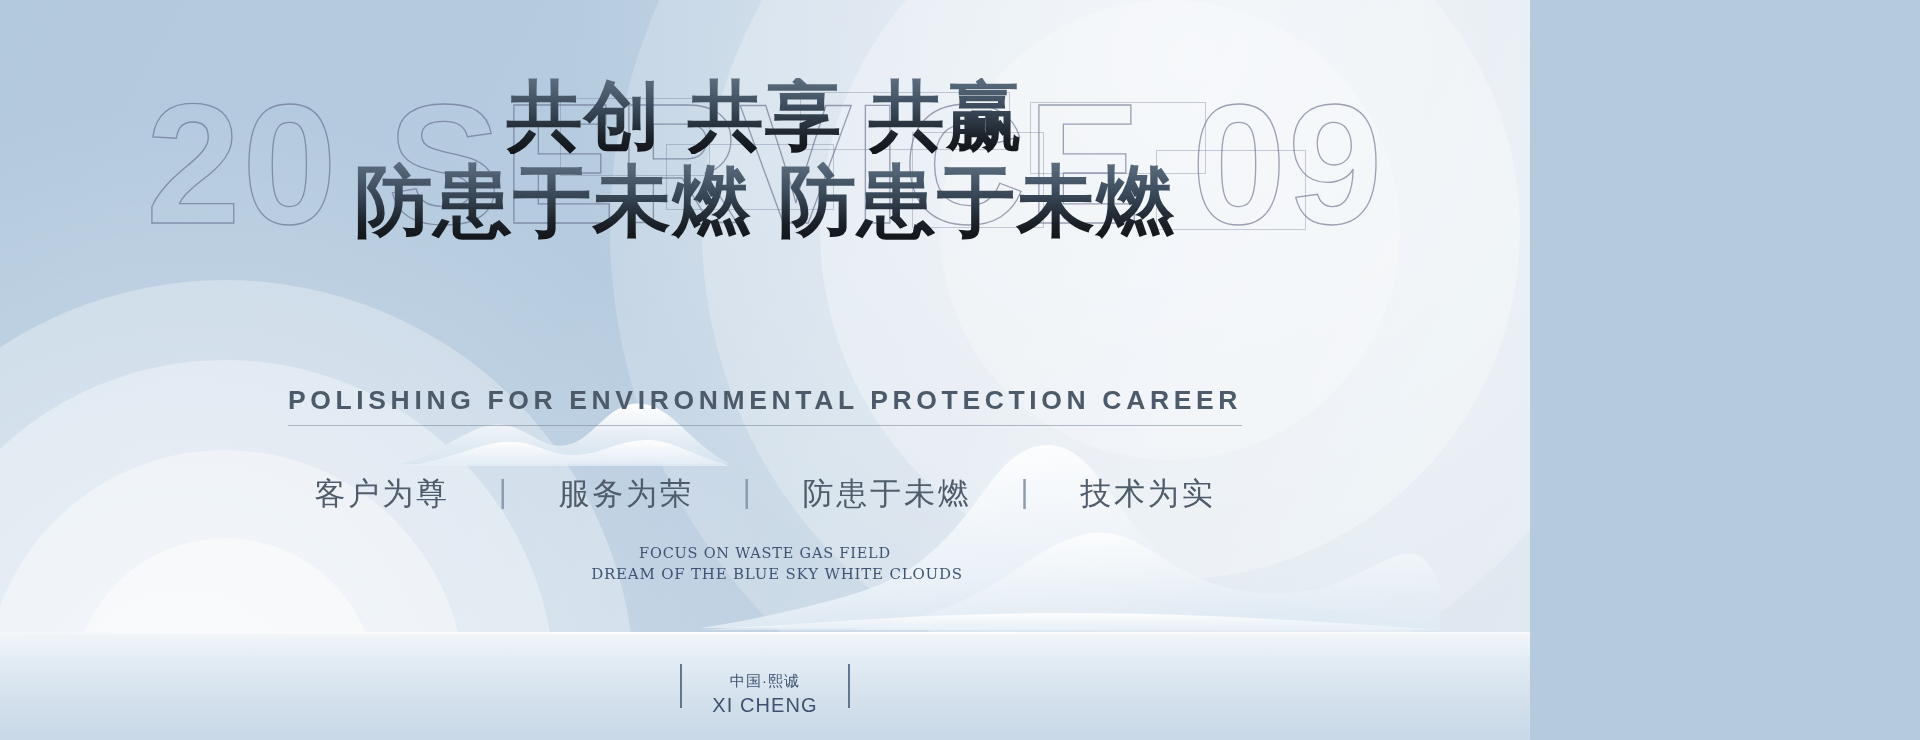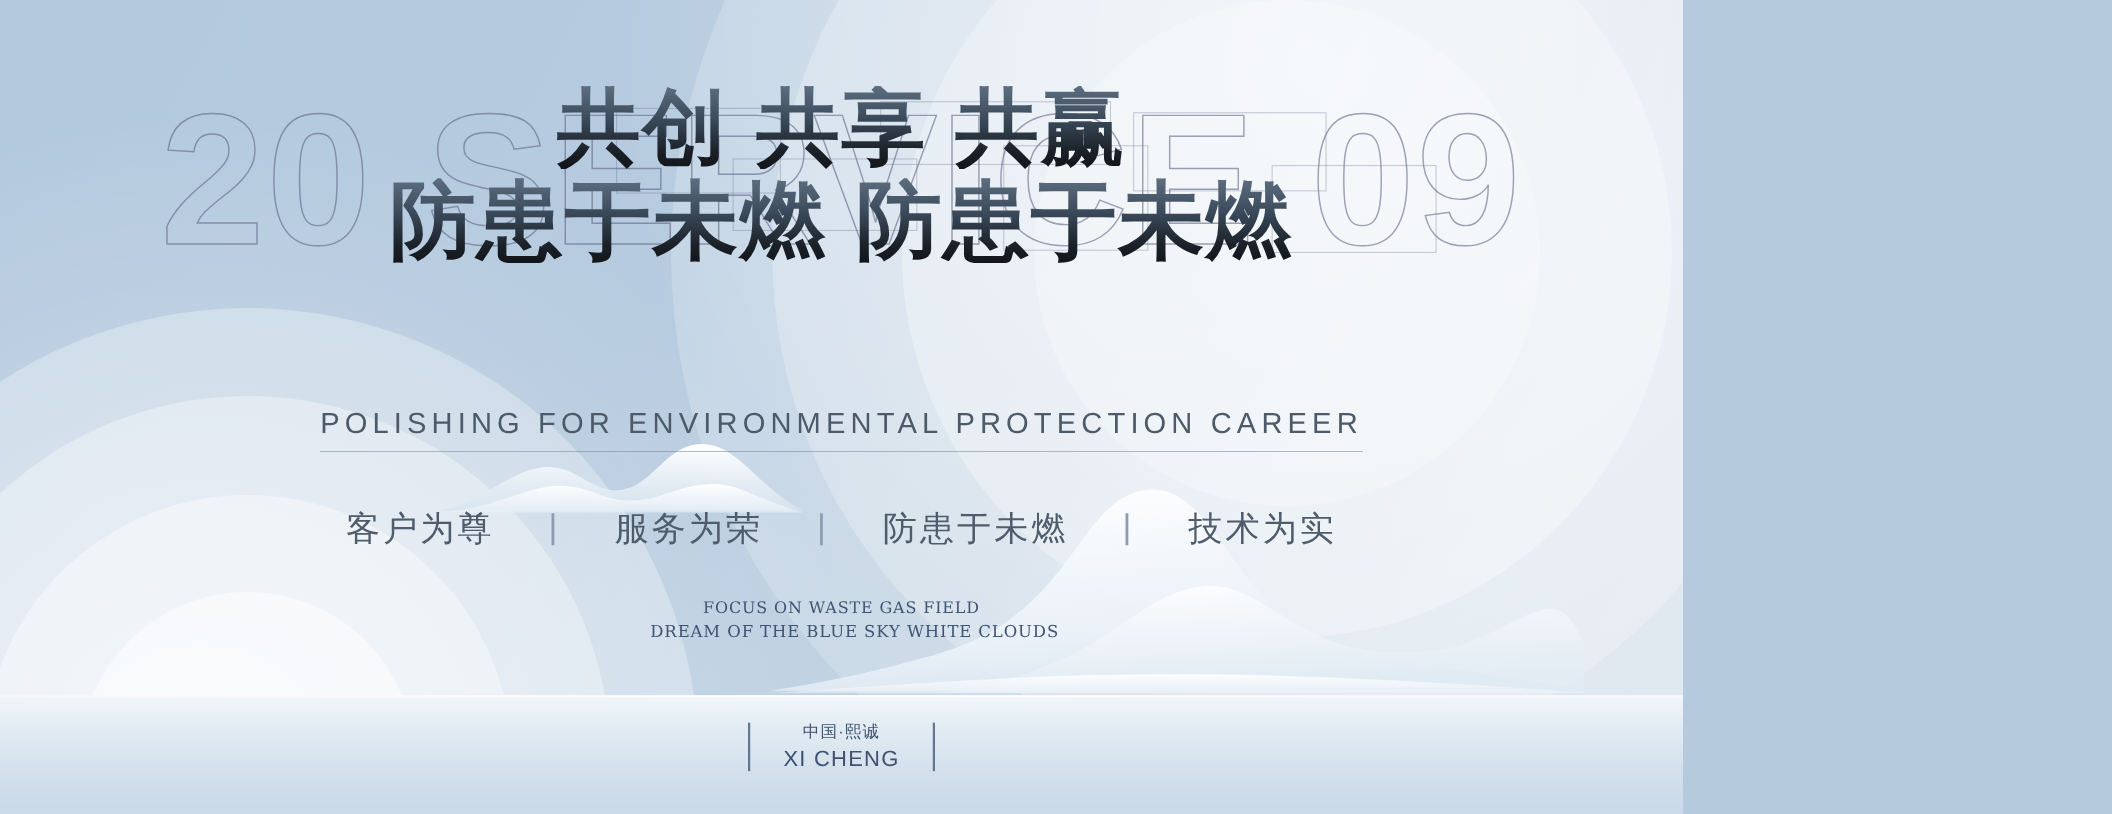--- a/index.html
+++ b/index.html
@@ -95,35 +95,36 @@
   .hl-2{ font-size:78px; letter-spacing:.02em; margin-top:8px; }
   .hl-1 .sp{ display:inline-block; width:26px; }
   .hl-2 .sp{ display:inline-block; width:26px; }
 
   
   .subline{
     position:absolute; top:370px; left:0; right:0; text-align:center;
   }
   .subline .txt{
     display:inline-block;
-    font-size:26.5px; font-weight:400;
+    font-size:26.5px; font-weight:700;
     letter-spacing:.175em;
     color:#4d5a69;
     padding-bottom:9px;
     border-bottom:1.5px solid rgba(120,134,150,.55);
     white-space:nowrap;
+    margin-top:15px;
   }
 
   
   .values{
     position:absolute; top:460px; left:0; right:0; text-align:center;
     font-size:31px; color:#4f5c6b; letter-spacing:.09em;
     white-space:nowrap;
   }
-  .values .v{ display:inline-block; }
+  .values .v{ display:inline-block;margin-top:13px; }
   .values .sep{
     display:inline-block; width:86px; color:#8d9db0; font-weight:300;
     transform:translateY(-2px);
   }
 
   
   .micro{
     position:absolute; top:543px; left:0; right:0; text-align:center;
     font-family:"DejaVu Serif","Liberation Serif",serif;
     color:#3f5373; letter-spacing:.055em; line-height:1.42;
@@ -138,21 +139,21 @@
 
   
   .logo{
     position:absolute; top:655px; left:0; right:0;
     display:flex; align-items:center; justify-content:center; gap:0;
   }
   .logo .bar{
     width:2px; height:44px; background:#4d6280; opacity:.85;
   }
   .logo .stack{
-    padding:0 30px; text-align:center; color:#3e5270;
+    padding:0 30px; text-align:center; color:#3e5270;margin-top:15px;
   }
   .logo .cn{ font-size:15px; letter-spacing:.07em; line-height:1.45; }
   .logo .en{ font-size:20px; letter-spacing:.055em; line-height:1.3; }
 </style>
 </head>
 <body>
 
 <div class="banner">
 
   <div class="rings-tr">

